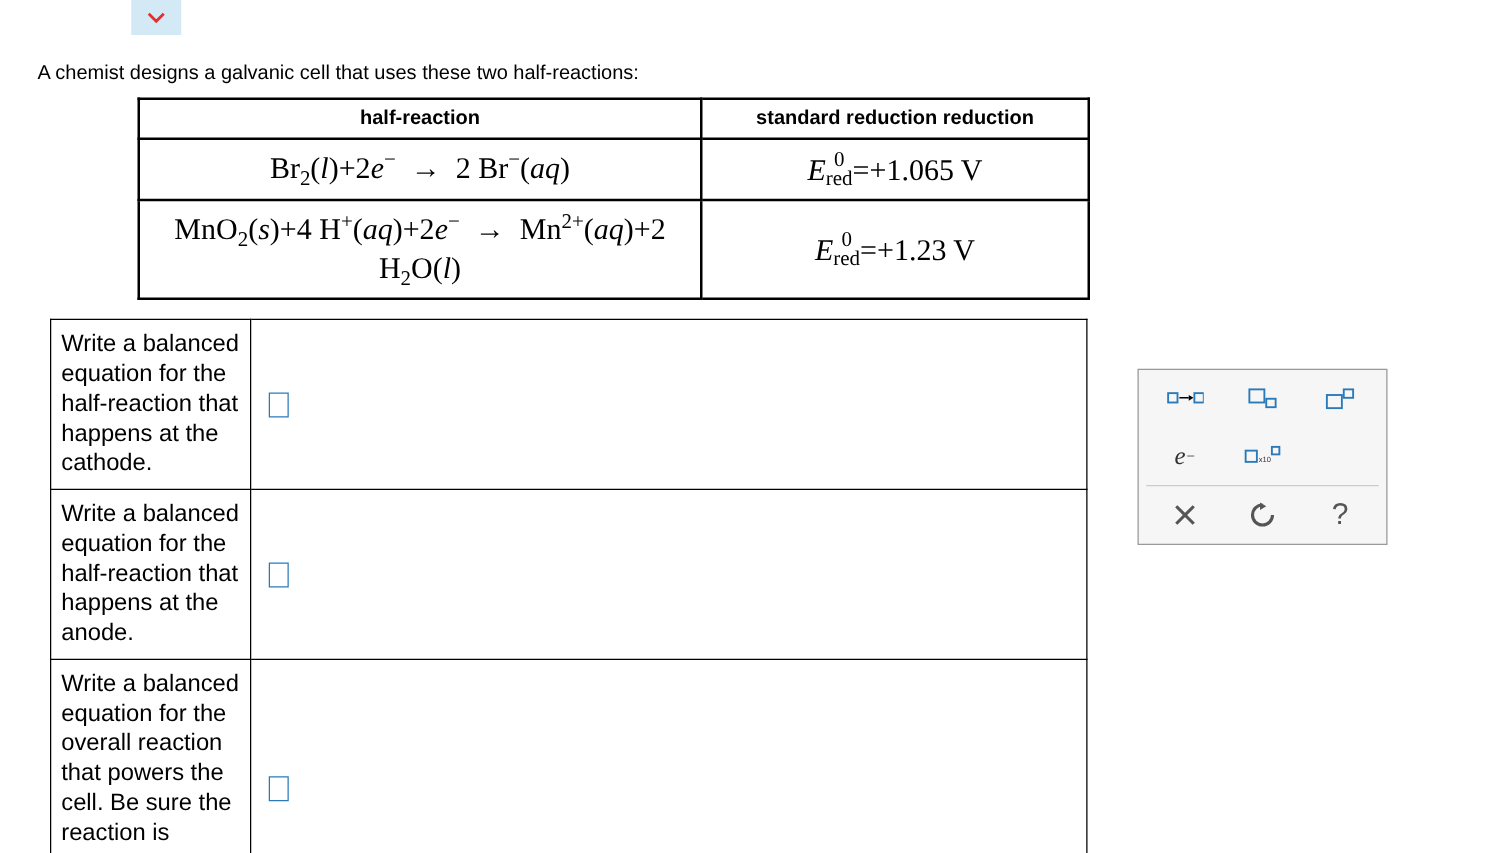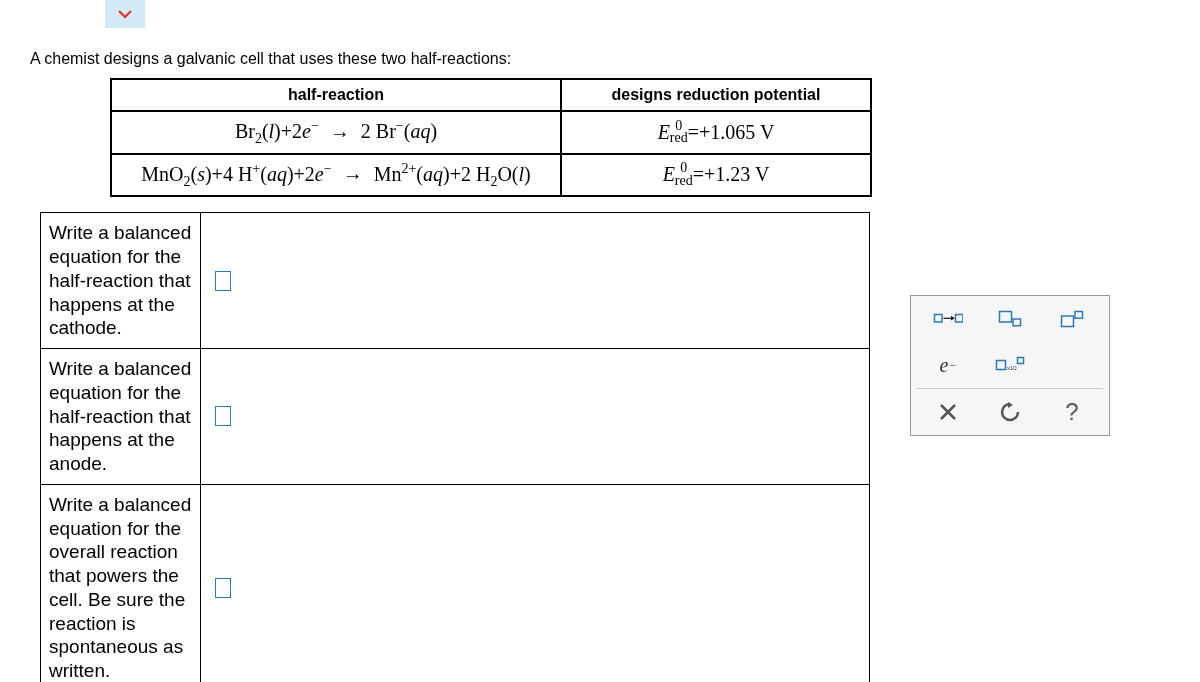--- a/index.html
+++ b/index.html
@@ -36,21 +36,21 @@
   .tbl th, .tbl td {
     border: 2px solid #000;
     padding: 6px 12px;
     text-align: center;
     vertical-align: middle;
   }
   .tbl th { font-weight: bold; }
   .col1 { width: 450px; margin-top: 27px; }
   .col2 { width: 310px; }
 
-  .eqn { font-family: "Times New Roman", Times, serif; font-size: 20px; }
+  .eqn { font-family: "Times New Roman", Times, serif; font-size: 24px; }
   .eqn sub { font-size: 0.7em; }
   .eqn sup { font-size: 0.7em; }
   .arrow { margin: 0 6px; }
 
   .answers {
     border-collapse: collapse;
     margin-top: 15px;
     width: 830px;
     margin-left: 10px;
   }
@@ -107,21 +107,21 @@
 </div>
 
 <div class="page">
 
   <div class="intro">A chemist designs a galvanic cell that uses these two half-reactions:</div>
 
   <table class="tbl">
     <tbody>
         <tr>
       <th class="col1">half-reaction</th>
-      <th class="col2">designs reduction potential</th>
+      <th class="col2">standard reduction reduction</th>
     </tr>
     <tr>
       <td class="col1 eqn">Br<sub>2</sub>(<span class="it">l</span>)+2<span class="it">e</span><sup>−</sup> <span class="arrow">→</span> 2 Br<sup>−</sup>(<span class="it">aq</span>)</td>
       <td class="col2 eqn"><span class="it">E</span><span style="display:inline-block;vertical-align:-4px;font-size:0.7em;line-height:0.9"><span style="display:block">0</span><span style="display:block">red</span></span>=+1.065 V</td>
     </tr>
     <tr>
       <td class="col1 eqn">MnO<sub>2</sub>(<span class="it">s</span>)+4 H<sup>+</sup>(<span class="it">aq</span>)+2<span class="it">e</span><sup>−</sup> <span class="arrow">→</span> Mn<sup>2+</sup>(<span class="it">aq</span>)+2 H<sub>2</sub>O(<span class="it">l</span>)</td>
       <td class="col2 eqn"><span class="it">E</span><span style="display:inline-block;vertical-align:-4px;font-size:0.7em;line-height:0.9"><span style="display:block">0</span><span style="display:block">red</span></span>=+1.23 V</td>
     </tr>
   </tbody>

